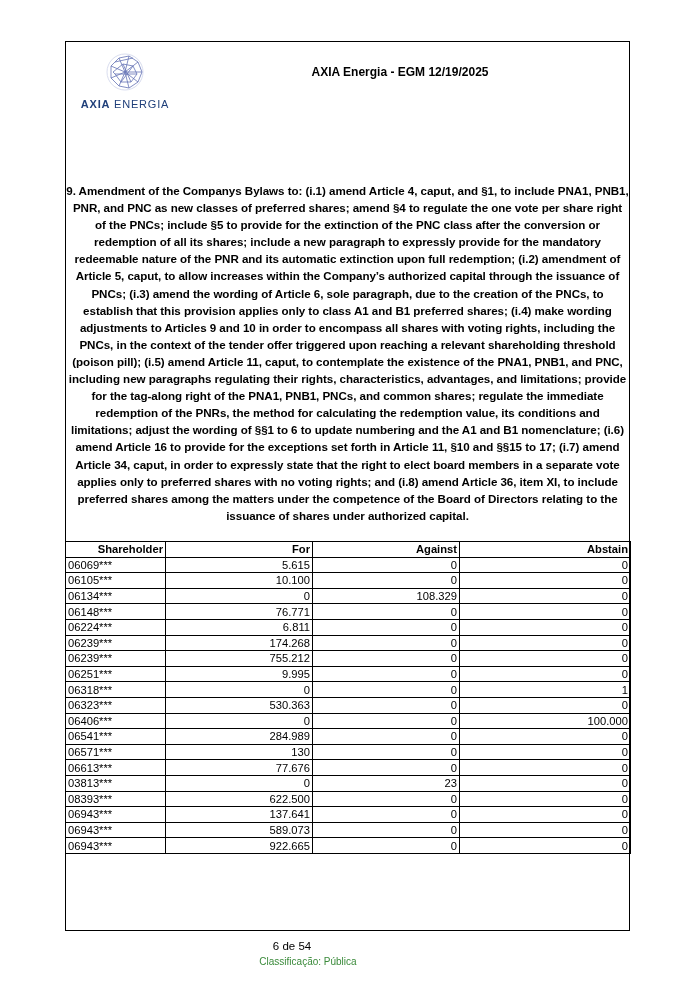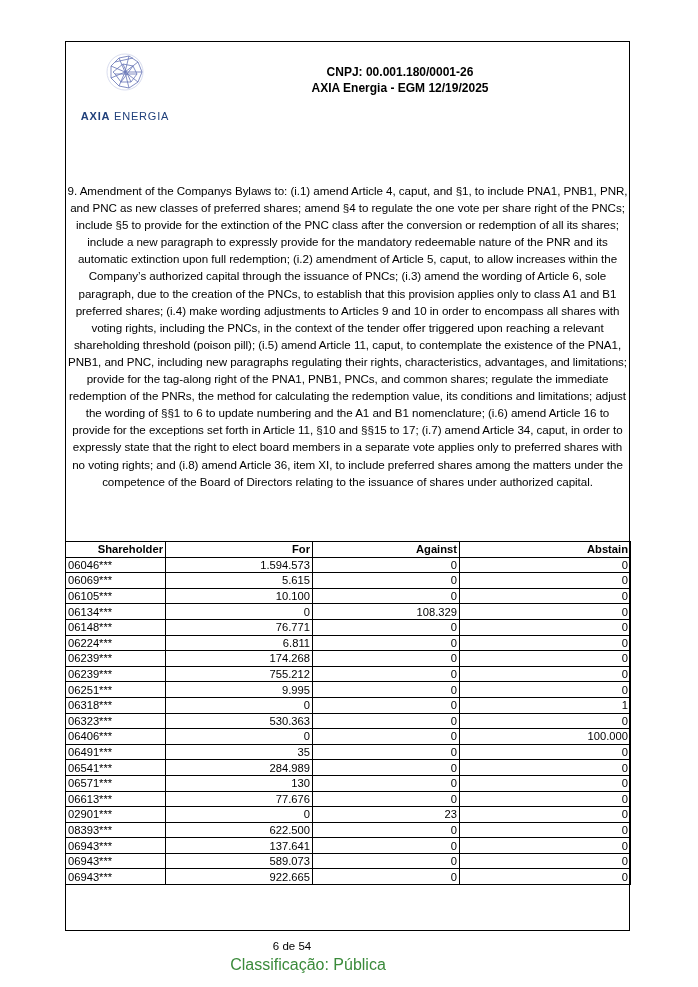--- a/index.html
+++ b/index.html
@@ -1,51 +1,50 @@
 <!DOCTYPE html>
 <html><head>
 <meta charset="utf-8">
 <style>
   html, body { margin:0; padding:0; background:#ffffff; }
   body { width:698px; height:987px; position:relative; font-family:"Liberation Sans", sans-serif; color:#000; overflow:hidden; }
   .page-frame { position:absolute; left:65px; top:41px; width:565px; height:890px; border:1.5px solid #000; box-sizing:border-box; }
   .logo { position:absolute; left:80px; top:52px; width:90px; height:58px; text-align:center; }
   .logo svg { display:block; margin:0 auto; }
-  .logo-text { font-size:11px; letter-spacing:0.8px; color:#1f3f7a; margin-top:18px; white-space:nowrap; }
+  .logo-text { font-size:11px; letter-spacing:0.8px; color:#1f3f7a; margin-top:6px; white-space:nowrap; }
   .logo-text b { font-weight:700; }
   .header { position:absolute; left:260px; top:64px; width:280px; text-align:center; font-size:12px; font-weight:700; line-height:16px; }
-  .motion { position:absolute; left:66px; top:182px; width:563px; text-align:center; font-size:11.6px; font-weight:400; line-height:17.1px; letter-spacing:-0.05px; }
+  .motion { position:absolute; left:66px; top:182px; width:563px; text-align:center; font-size:11.6px; font-weight:700; line-height:17.1px; letter-spacing:-0.05px; }
   table.votes { position:absolute; left:65px; top:541px; width:565px; border-collapse:collapse; font-size:11.2px; table-layout:fixed; }
   table.votes th, table.votes td { border:1px solid #000; height:15.6px; padding:0 2px; box-sizing:border-box; line-height:14px; }
   table.votes th { font-weight:700; text-align:right; }
   table.votes td.num { text-align:right; }
   table.votes td.sh { text-align:left; }
   .pagenum { position:absolute; left:0; width:584px; top:940px; text-align:center; font-size:11.5px; }
-  .classif { position:absolute; left:0; width:616px; top:956px; text-align:center; font-size:16px; color:#3a8a3a; }
+  .classif { position:absolute; left:0; width:616px; top:956px; text-align:center; font-size:10px; color:#3a8a3a; }
 </style>
 </head>
 <body>
 
 <div class="page-frame"></div>
 
 <div class="logo">
   <svg width="44" height="40" viewBox="0 0 44 40">
     <g fill="none" stroke="#4a5aa8" stroke-width="0.8" opacity="0.85">
       <circle cx="22" cy="20" r="18" stroke="#c7cde6"></circle>
       <path d="M8 14 L16 6 L26 4 L35 10 L39 20 L35 30 L26 36 L16 34 L8 26 Z"></path>
       <path d="M16 6 L22 20 L26 4 M35 10 L22 20 L39 20 M35 30 L22 20 L26 36 M16 34 L22 20 L8 26 M8 14 L22 20"></path>
       <path d="M12 10 L30 6 M10 20 L20 12 L30 14 L34 22 L28 30 L18 30 L12 22 Z"></path>
       <path d="M20 12 L28 30 M30 14 L18 30 M12 22 L34 22"></path>
     </g>
   </svg>
   <div class="logo-text"><b>AXIA</b><span> ENERGIA</span></div>
 </div>
 
 <div class="header">
-  <div>CNPJ: 00.001.180/0001-26</div>
   <div>AXIA Energia - EGM  12/19/2025</div>
 </div>
 
 <div class="motion">9.  Amendment of the Companys Bylaws to: (i.1) amend Article 4, caput, and §1, to include PNA1, PNB1, PNR, and PNC as new classes of preferred shares; amend §4 to regulate the one vote per share right of the PNCs; include §5 to provide for the extinction of the PNC class after the conversion or redemption of all its shares; include a new paragraph to expressly provide for the mandatory redeemable nature of the PNR and its automatic extinction upon full redemption; (i.2) amendment of Article 5, caput, to allow increases within the Company’s authorized capital through the issuance of PNCs; (i.3) amend the wording of Article 6, sole paragraph, due to the creation of the PNCs, to establish that this provision applies only to class A1 and B1 preferred shares; (i.4) make wording adjustments to Articles 9 and 10 in order to encompass all shares with voting rights, including the PNCs, in the context of the tender offer triggered upon reaching a relevant shareholding threshold (poison pill); (i.5) amend Article 11, caput, to contemplate the existence of the PNA1, PNB1, and PNC, including new paragraphs regulating their rights, characteristics, advantages, and limitations; provide for the tag-along right of the PNA1, PNB1, PNCs, and common shares; regulate the immediate redemption of the PNRs, the method for calculating the redemption value, its conditions and limitations; adjust the wording of §§1 to 6 to update numbering and the A1 and B1 nomenclature; (i.6) amend Article 16 to provide for the exceptions set forth in Article 11, §10 and §§15 to 17; (i.7) amend Article 34, caput, in order to expressly state that the right to elect board members in a separate vote applies only to preferred shares with no voting rights; and (i.8) amend Article 36, item XI, to include preferred shares among the matters under the competence of the Board of Directors relating to the issuance of shares under authorized capital.</div>
 
 <table class="votes">
   <colgroup>
     <col style="width:100px">
       <col style="width:147px">
       <col style="width:147px">
@@ -53,26 +52,20 @@
   </colgroup>
   <thead>
     <tr>
       <th>Shareholder</th>
       <th>For</th>
       <th>Against</th>
       <th>Abstain</th>
     </tr>
   </thead>
   <tbody>
-      <tr>
-        <td class="sh">06046***</td>
-        <td class="num">1.594.573</td>
-        <td class="num">0</td>
-        <td class="num">0</td>
-      </tr>
       <tr>
         <td class="sh">06069***</td>
         <td class="num">5.615</td>
         <td class="num">0</td>
         <td class="num">0</td>
       </tr>
       <tr>
         <td class="sh">06105***</td>
         <td class="num">10.100</td>
         <td class="num">0</td>
@@ -126,45 +119,39 @@
         <td class="num">0</td>
         <td class="num">0</td>
       </tr>
       <tr>
         <td class="sh">06406***</td>
         <td class="num">0</td>
         <td class="num">0</td>
         <td class="num">100.000</td>
       </tr>
       <tr>
-        <td class="sh">06491***</td>
-        <td class="num">35</td>
-        <td class="num">0</td>
-        <td class="num">0</td>
-      </tr>
-      <tr>
         <td class="sh">06541***</td>
         <td class="num">284.989</td>
         <td class="num">0</td>
         <td class="num">0</td>
       </tr>
       <tr>
         <td class="sh">06571***</td>
         <td class="num">130</td>
         <td class="num">0</td>
         <td class="num">0</td>
       </tr>
       <tr>
         <td class="sh">06613***</td>
         <td class="num">77.676</td>
         <td class="num">0</td>
         <td class="num">0</td>
       </tr>
       <tr>
-        <td class="sh">02901***</td>
+        <td class="sh">03813***</td>
         <td class="num">0</td>
         <td class="num">23</td>
         <td class="num">0</td>
       </tr>
       <tr>
         <td class="sh">08393***</td>
         <td class="num">622.500</td>
         <td class="num">0</td>
         <td class="num">0</td>
       </tr>

